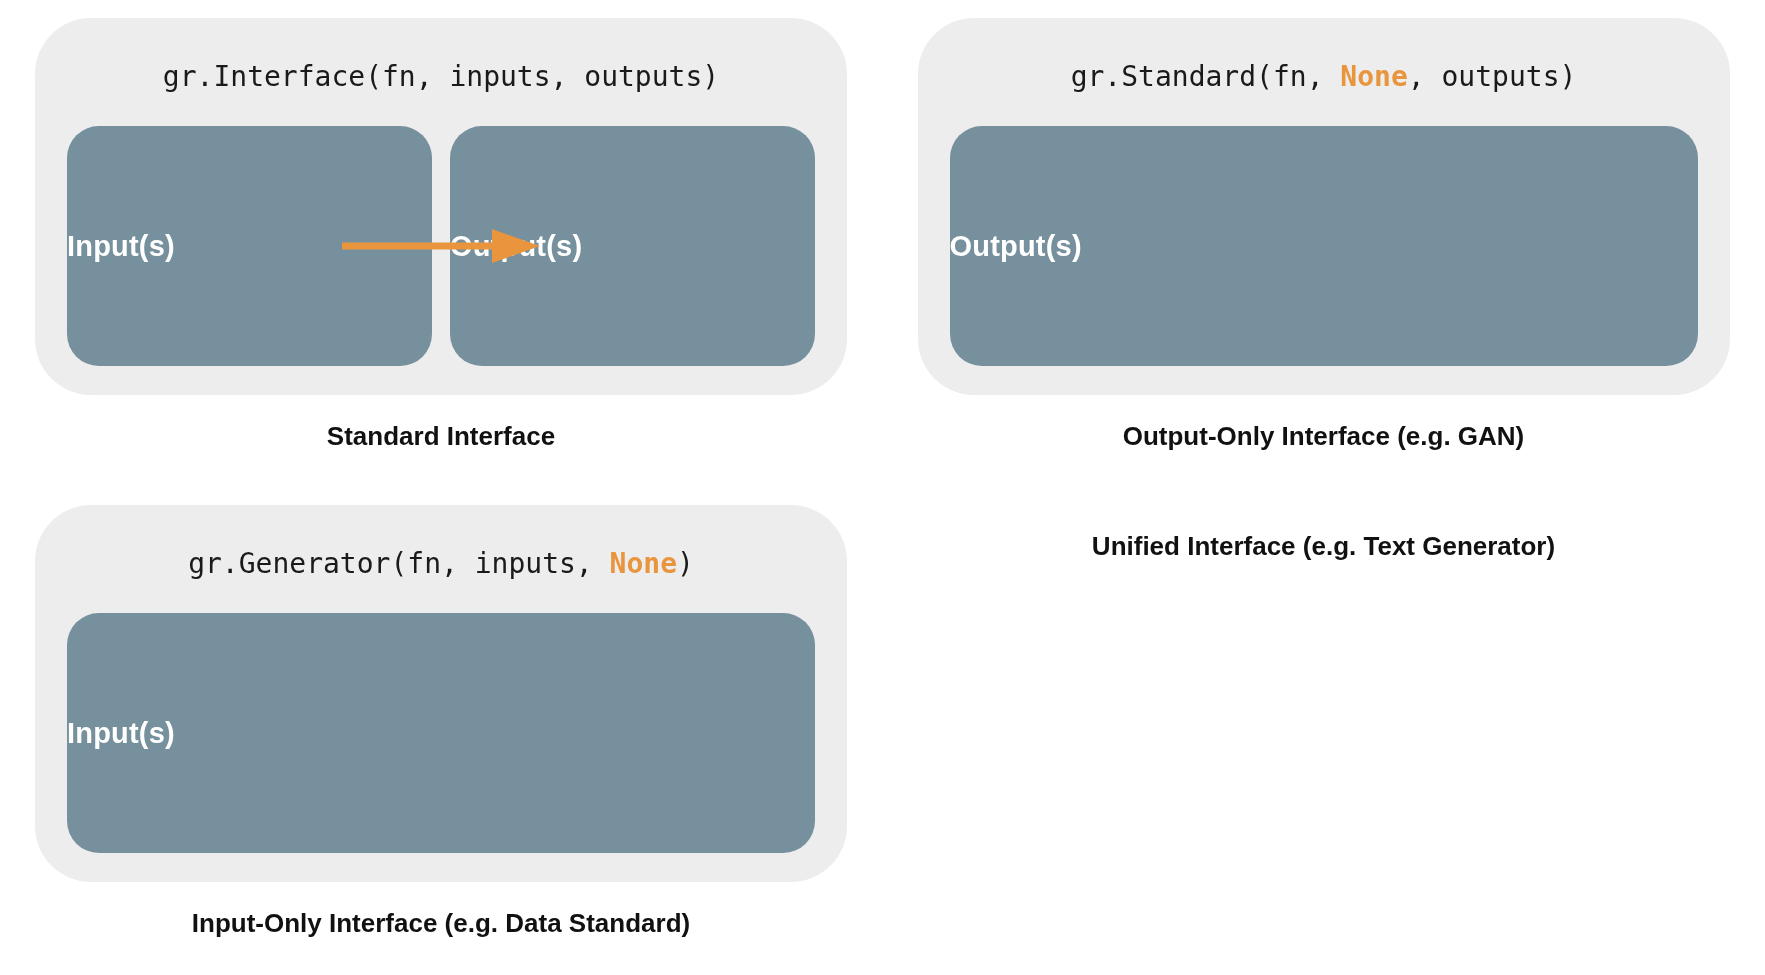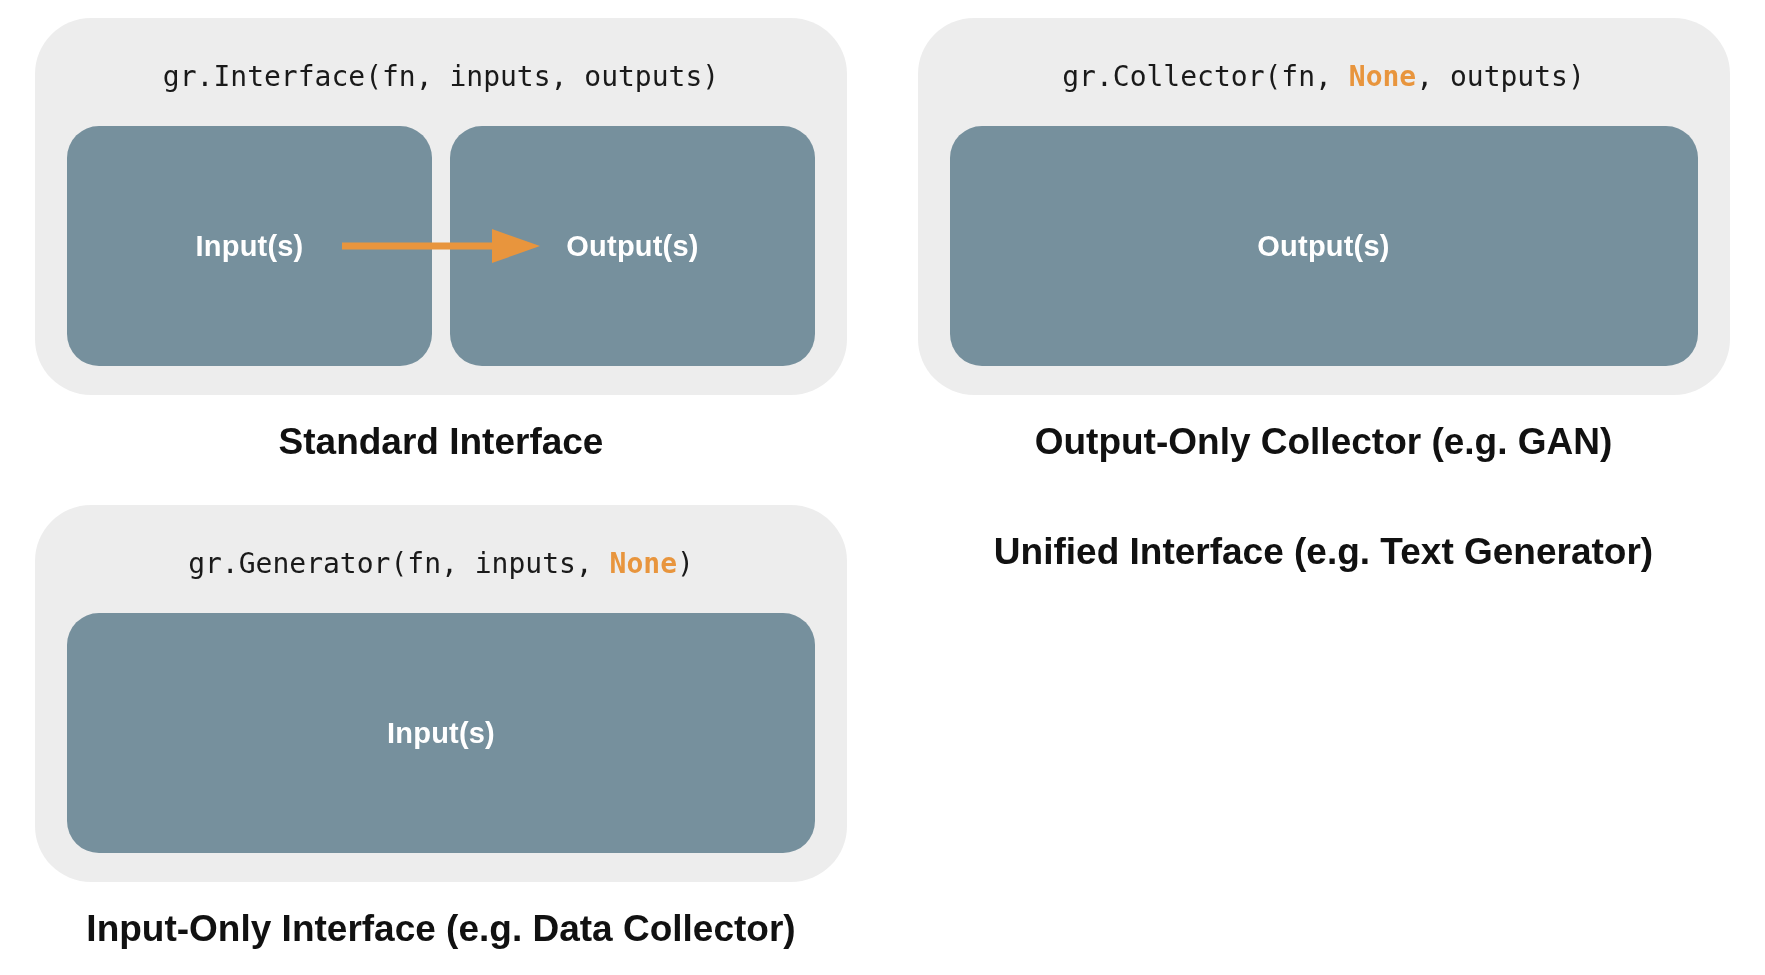--- a/index.html
+++ b/index.html
@@ -51,21 +51,20 @@
     height: 240px;
     display: flex;
     gap: 18px;
   }
   .box {
     flex: 1;
     background: var(--box-bg, #76909D);
     border-radius: 32px;
     display: flex;
     align-items: center;
-    justify-content: center;
     color: var(--label-text, #FFFFFF);
     font-size: 29px;
     font-weight: bold;
     letter-spacing: 0.2px;
   }
   .arrow-svg {
     position: absolute;
     left: 50%;
     top: 50%;
     transform: translate(-50%, -50%);
@@ -74,21 +73,21 @@
     color: var(--accent-orange, #E8953D);
   }
   .sync-svg {
     width: 37px;
     height: 37px;
     margin-left: 12px;
     color: var(--accent-orange, #E8953D);
   }
   .caption {
     margin-top: 26px;
-    font-size: 37px;
+    font-size: 26px;
     font-weight: bold;
     color: var(--caption-text, #111111);
     text-align: center;
   }
 </style>
 </head>
 <body>
 
 <div class="canvas">
 
@@ -106,39 +105,39 @@
           <rect x="0" y="13.5" width="152" height="7" fill="currentColor"></rect>
           <polygon points="150,0 198,17 150,34" fill="currentColor"></polygon>
         </svg>
       </div>
     </div>
     <div class="caption">Standard Interface</div>
   </section>
 
   <section class="cell">
     <div class="panel">
-      <div class="code"><span>gr.Collector(fn, </span><span class="hl">None</span><span>, outputs)</span></div>
+      <div class="code"><span>gr.Standard(fn, </span><span class="hl">None</span><span>, outputs)</span></div>
       <div class="boxes">
         <div class="box">
           <span>Output(s)</span>
         </div>
       </div>
     </div>
-    <div class="caption">Output-Only Collector (e.g. GAN)</div>
+    <div class="caption">Output-Only Interface (e.g. GAN)</div>
   </section>
 
   <section class="cell">
     <div class="panel">
       <div class="code"><span>gr.Generator(fn, inputs, </span><span class="hl">None</span><span>)</span></div>
       <div class="boxes">
         <div class="box">
           <span>Input(s)</span>
         </div>
       </div>
     </div>
-    <div class="caption">Input-Only Interface (e.g. Data Collector)</div>
+    <div class="caption">Input-Only Interface (e.g. Data Standard)</div>
   </section>
 
   <section class="cell">
     <div class="caption">Unified Interface (e.g. Text Generator)</div>
   </section>
 
 </div>
 
 </body></html>

